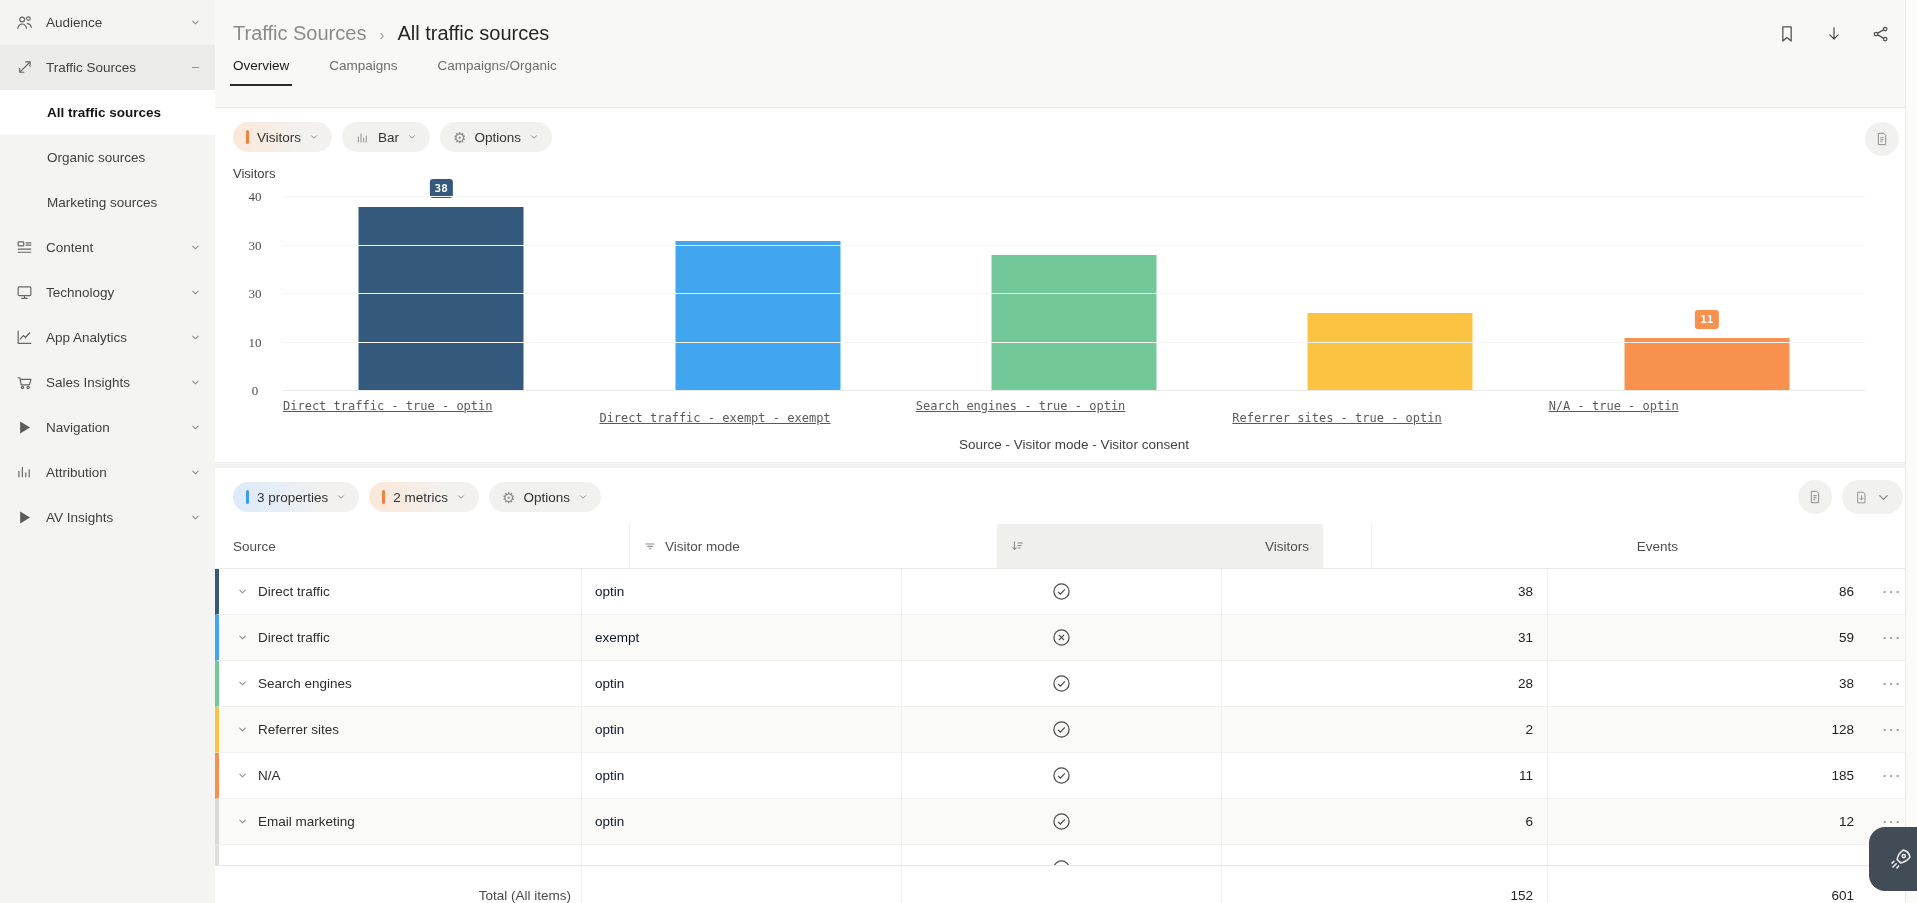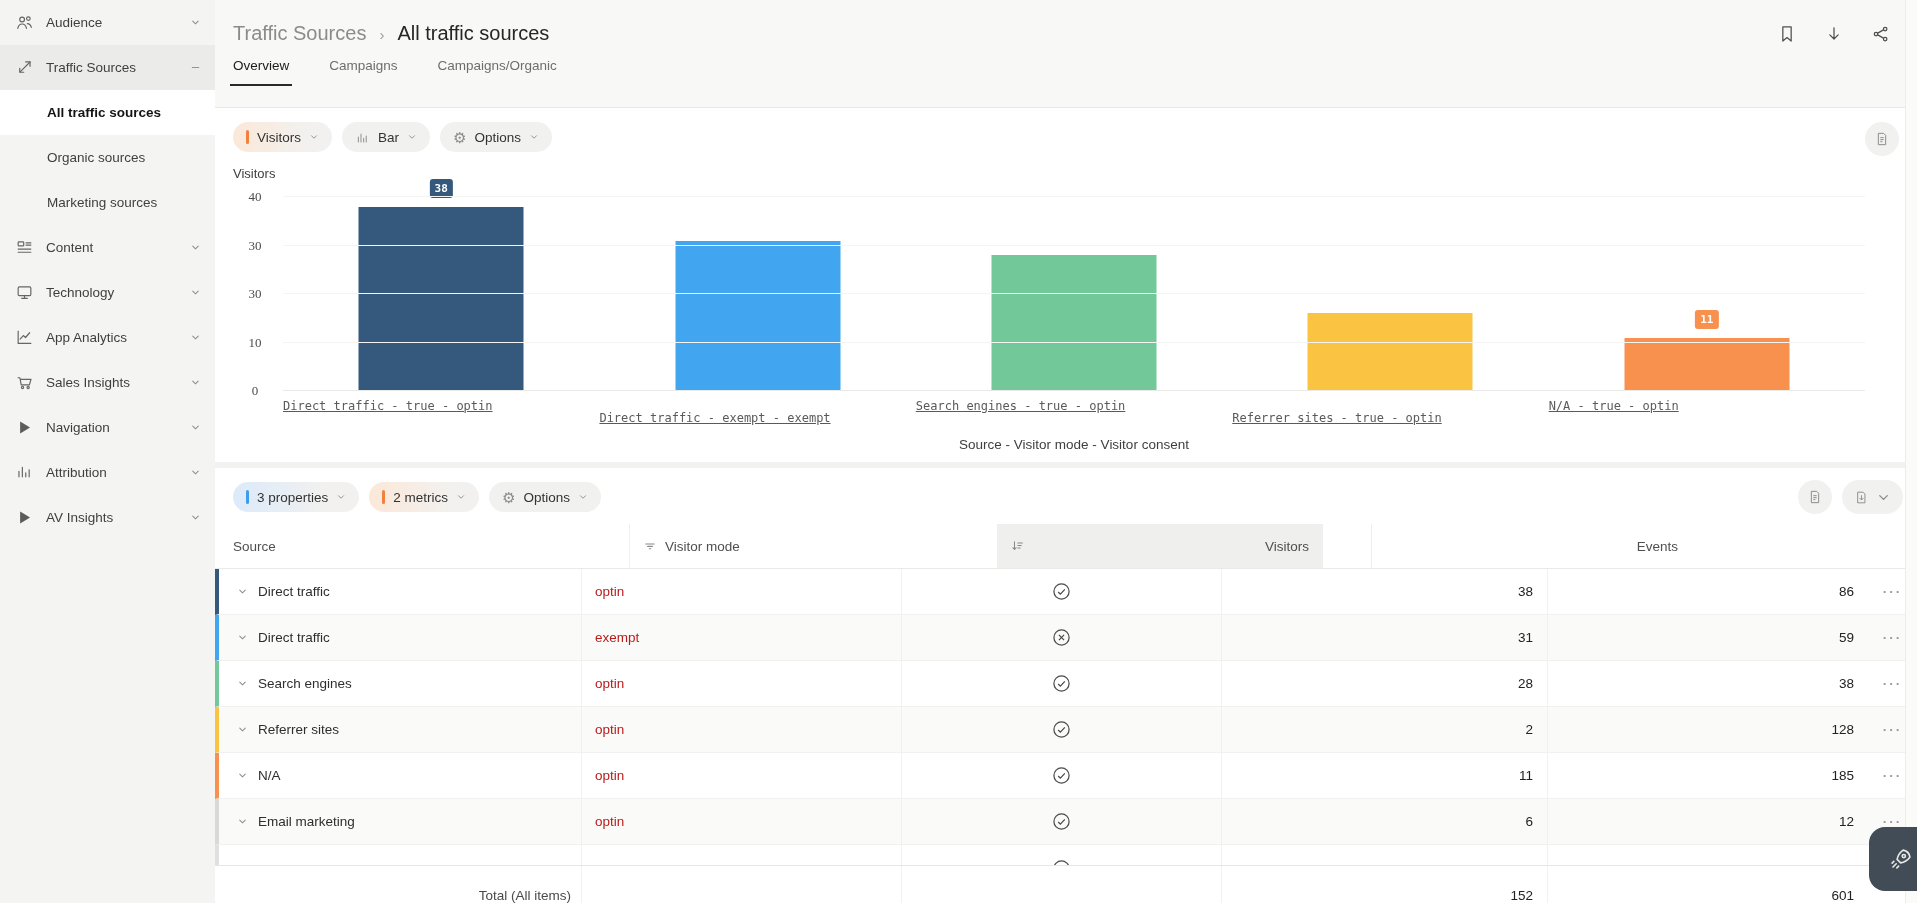--- a/index.html
+++ b/index.html
@@ -85,21 +85,21 @@
   .sort-ic svg{width:15px;height:15px;}
   .filter-ic{color:#8a8a8a;display:flex;}
   .filter-ic svg{width:14px;height:14px;}
 
   .trow{display:flex;height:46px;align-items:stretch;border-bottom:1px solid #f1f1ef;border-left:4px solid #ccc;box-sizing:border-box;}
   .trow>div{display:flex;align-items:center;box-sizing:border-box;}
   .trow .c-source{width:362px;gap:10px;color:#2e2e2e;}
   .trow.alt{background:#fafaf9;}
   .trow .rowchev{color:#8a8a8a;display:flex;}
   .trow .rowchev svg{width:11px;height:11px;}
-  .trow .c-mode{color:#b91c1c;border-left:1px solid #f1f1ef;}
+  .trow .c-mode{color:#0f172a;border-left:1px solid #f1f1ef;}
   .trow .c-consent{border-left:1px solid #f1f1ef;justify-content:center;padding-left:0;color:#4a4a4a;}
   .trow .c-consent svg{width:19px;height:19px;}
   .trow .c-visitors,.trow .c-events{border-left:1px solid #f1f1ef;color:#222;}
   .trow .c-actions{color:#9a9a9a;letter-spacing:2px;font-weight:bold;cursor:pointer;}
   .trow.partial{height:20px;overflow:hidden;border-bottom:none;}
   .trow.partial .c-consent svg{margin-top:26px;}
   .trow-total{display:flex;height:59px;align-items:stretch;border-top:1px solid #e6e6e4;color:#4a4a4a;}
   .trow-total>div{display:flex;align-items:center;box-sizing:border-box;}
   .trow-total .c-source{justify-content:flex-end;padding-right:10px;padding-left:0;}
   .trow-total .c-visitors,.trow-total .c-events{border-left:1px solid #f1f1ef;color:#222;}

